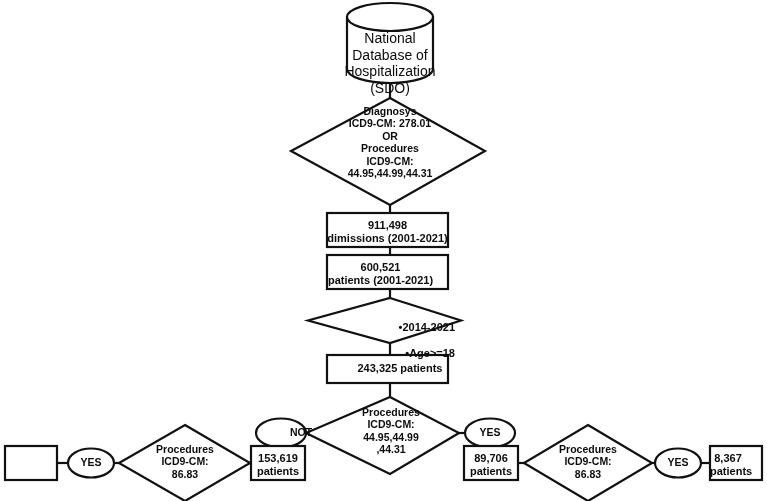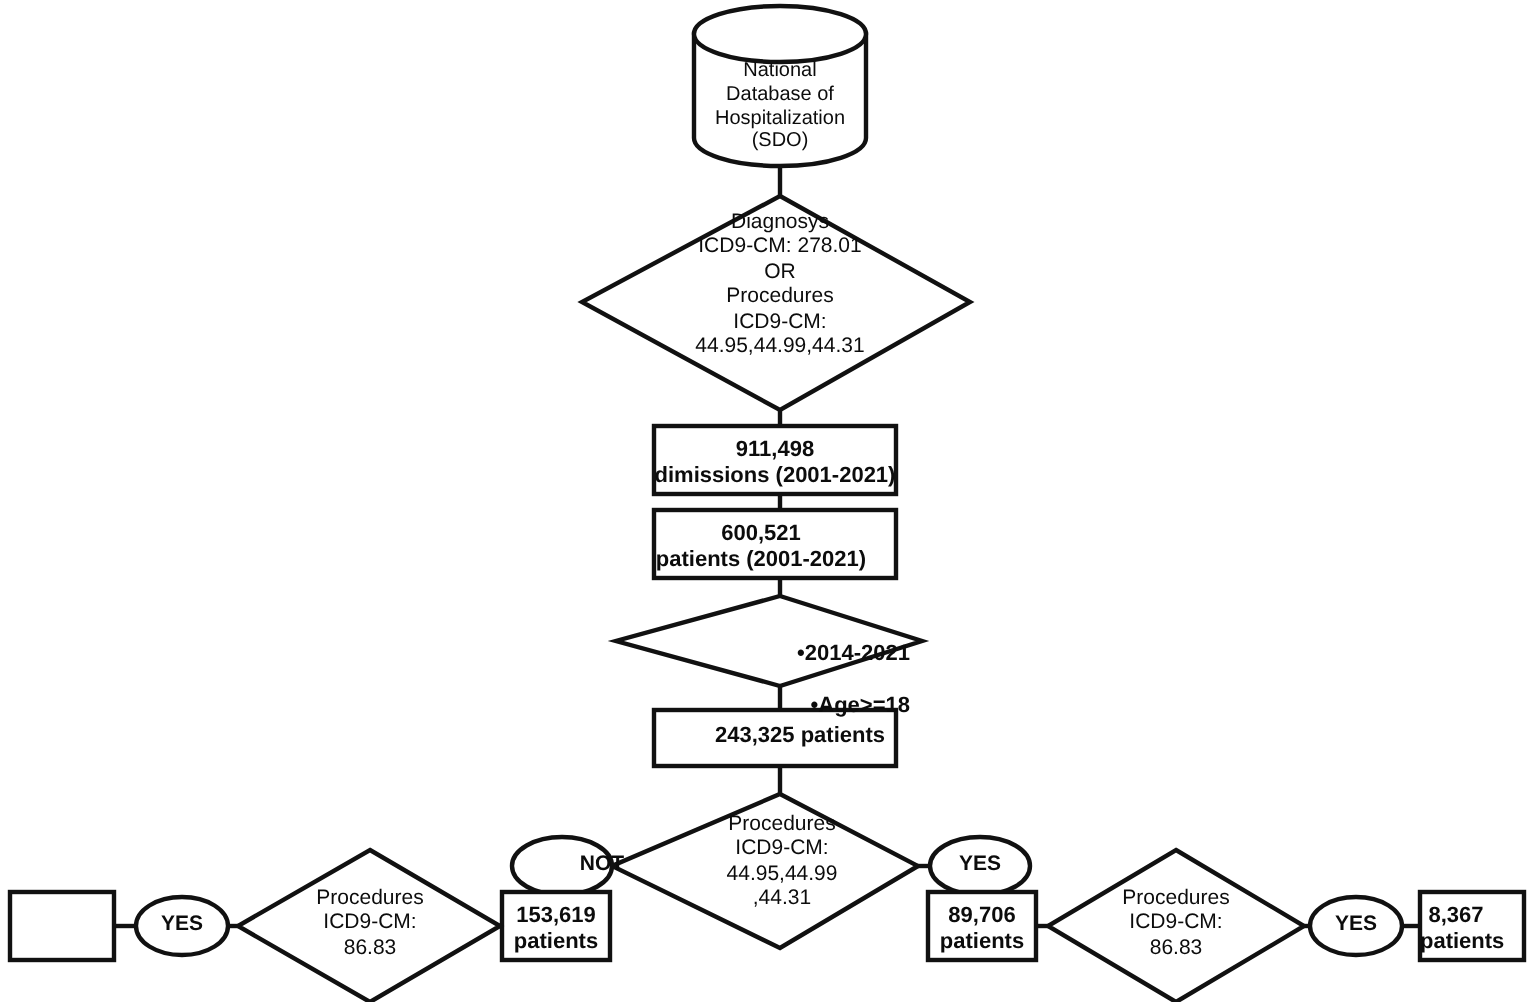--- a/index.html
+++ b/index.html
@@ -27,22 +27,22 @@
   }
   .node-label {
     position: absolute;
     text-align: center;
     line-height: 1.18;
     color: #0c0c0c;
     font-family: "Liberation Sans", sans-serif;
     white-space: pre-line;
     pointer-events: none;
   }
-  .lbl-db       { font-size: 10px; }
-  .lbl-diamond  { font-size: 10.5px; }
+  .lbl-db       { font-size: 14px; }
+  .lbl-diamond  { font-size: 10.5px; font-weight: bold; }
   .lbl-box      { font-size: 11px; font-weight: 700; }
   .lbl-oval     { font-size: 10.5px; font-weight: 700; }
   .lbl-bullets  { font-size: 11px; font-weight: 700; text-align: right; }
   .lbl-bullets .bullet-row { display: block; }
   .lbl-bullets .bullet-dot { display: inline-block; width: 12px; }
 </style>
 </head>
 <body>
 
 <div id="flowchart-canvas">

